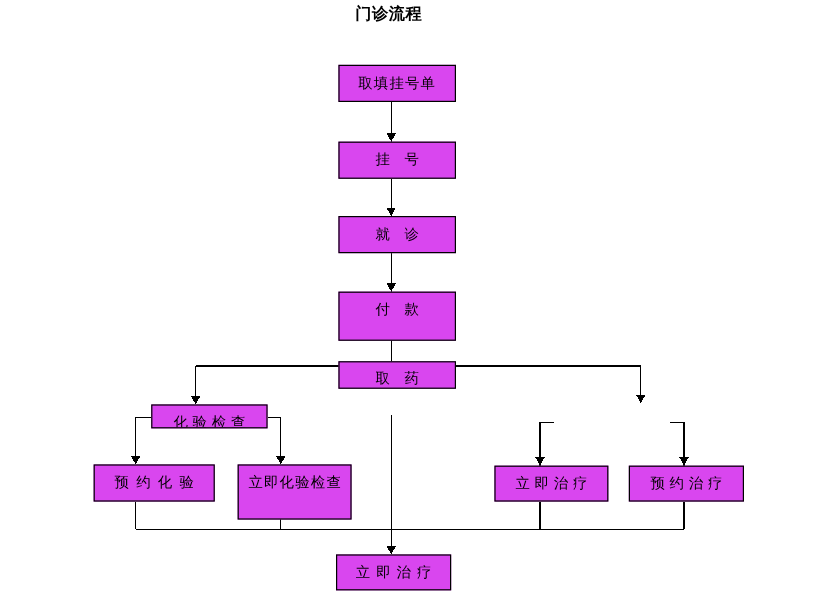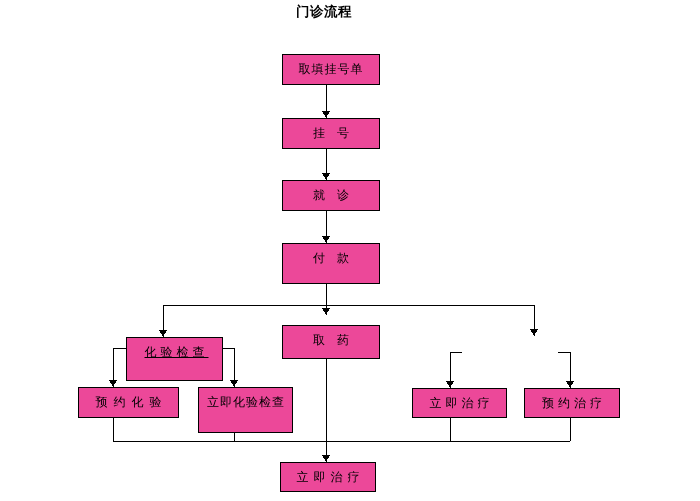--- a/index.html
+++ b/index.html
@@ -32,21 +32,21 @@
     fill: none;
   }
   .wires polygon {
     fill: #000000;
     stroke: none;
   }
   .node {
     position: absolute;
     box-sizing: border-box;
     border: 1px solid #000000;
-    background: #ec4899;
+    background: #d946ef;
     text-align: center;
     font-size: 12px;
     white-space: nowrap;
     overflow: hidden;
   }
 </style>
 </head>
 <body>
 
 <div class="canvas">
@@ -90,23 +90,23 @@
   </svg>
 
   <div class="node" style="left:282px; top:54px; width:98px; height:31px; line-height:29px; letter-spacing:1px;">取填挂号单</div>
 
   <div class="node" style="left:282px; top:118px; width:98px; height:31px; line-height:29px;">挂　号</div>
 
   <div class="node" style="left:282px; top:180px; width:98px; height:31px; line-height:29px;">就　诊</div>
 
   <div class="node" style="left:282px; top:243px; width:98px; height:41px; line-height:29px;">付　款</div>
 
-  <div class="node" style="left:282px; top:325px; width:98px; height:34px; line-height:29px;">取　药</div>
+  <div class="node" style="left:282px; top:301px; width:98px; height:23px; line-height:29px;font-family:Liberation Mono, monospace;">取　药</div>
 
-  <div class="node" style="left:126px; top:337px; width:97px; height:44px; line-height:28px; letter-spacing:4px; text-indent:4px;text-decoration:underline;">化验检查</div>
+  <div class="node" style="left:126px; top:337px; width:97px; height:20px; line-height:28px; letter-spacing:4px; text-indent:4px;">化验检查</div>
 
   <div class="node" style="left:78px; top:387px; width:101px; height:31px; line-height:29px; letter-spacing:6px; text-indent:6px;">预约化验</div>
 
   <div class="node" style="left:198px; top:387px; width:95px; height:46px; line-height:29px; letter-spacing:1px; text-indent:1px;">立即化验检查</div>
 
 
   <div class="node" style="left:412px; top:388px; width:95px; height:30px; line-height:28px; letter-spacing:4px; text-indent:4px;">立即治疗</div>
 
   <div class="node" style="left:524px; top:388px; width:96px; height:30px; line-height:28px; letter-spacing:4px; text-indent:4px;">预约治疗</div>
 

